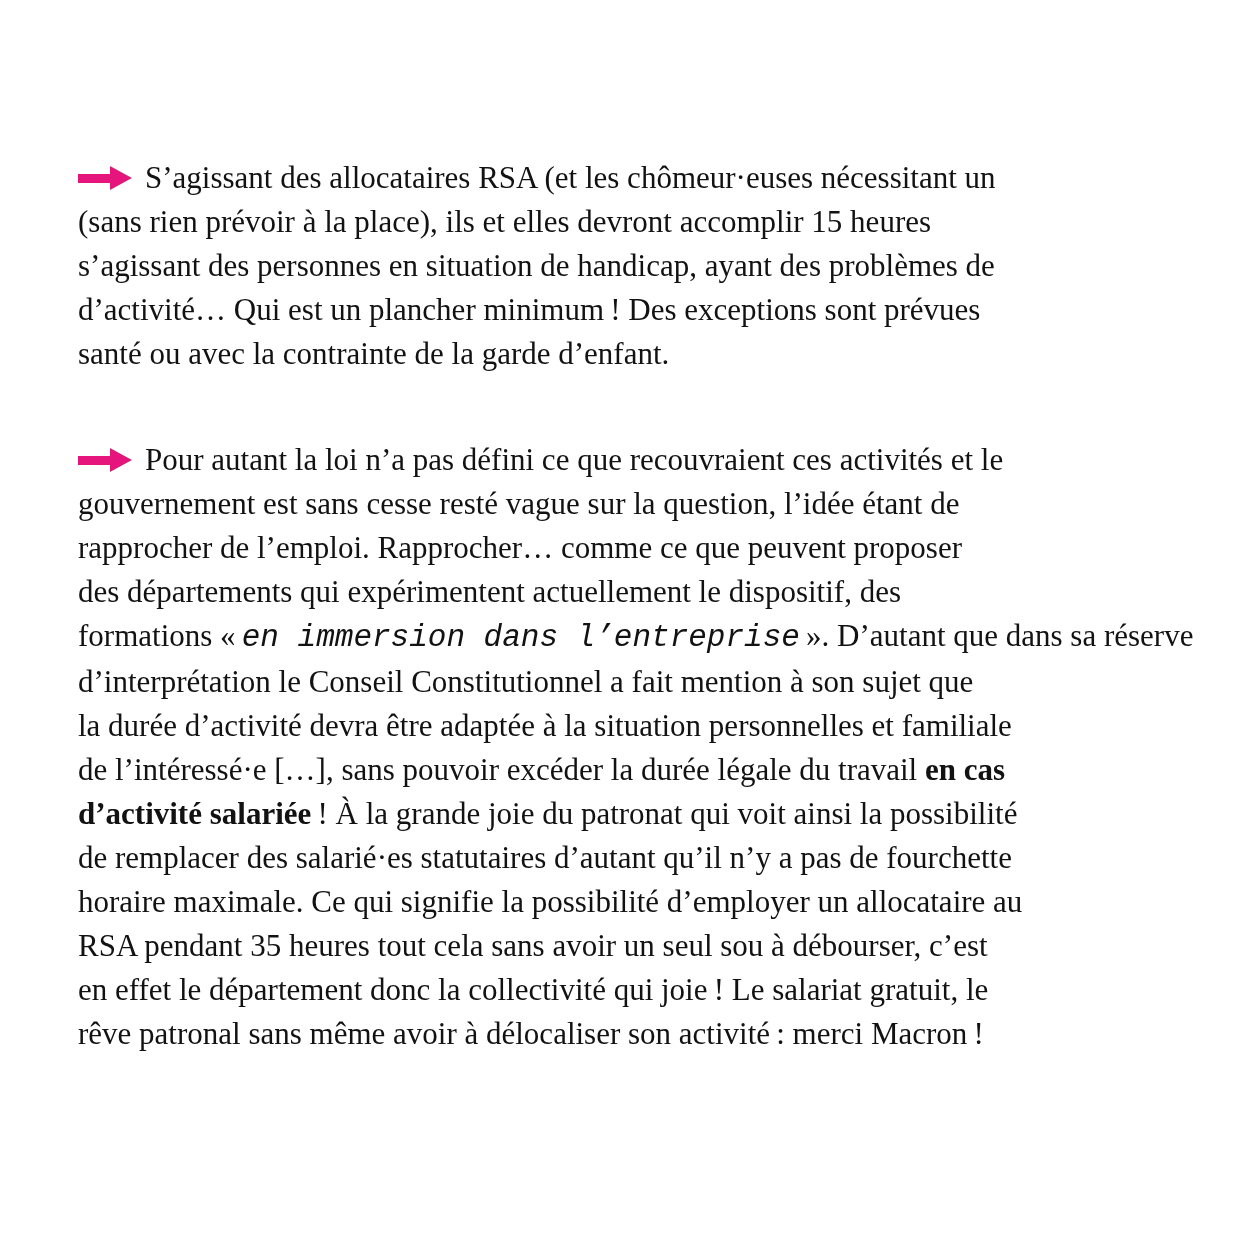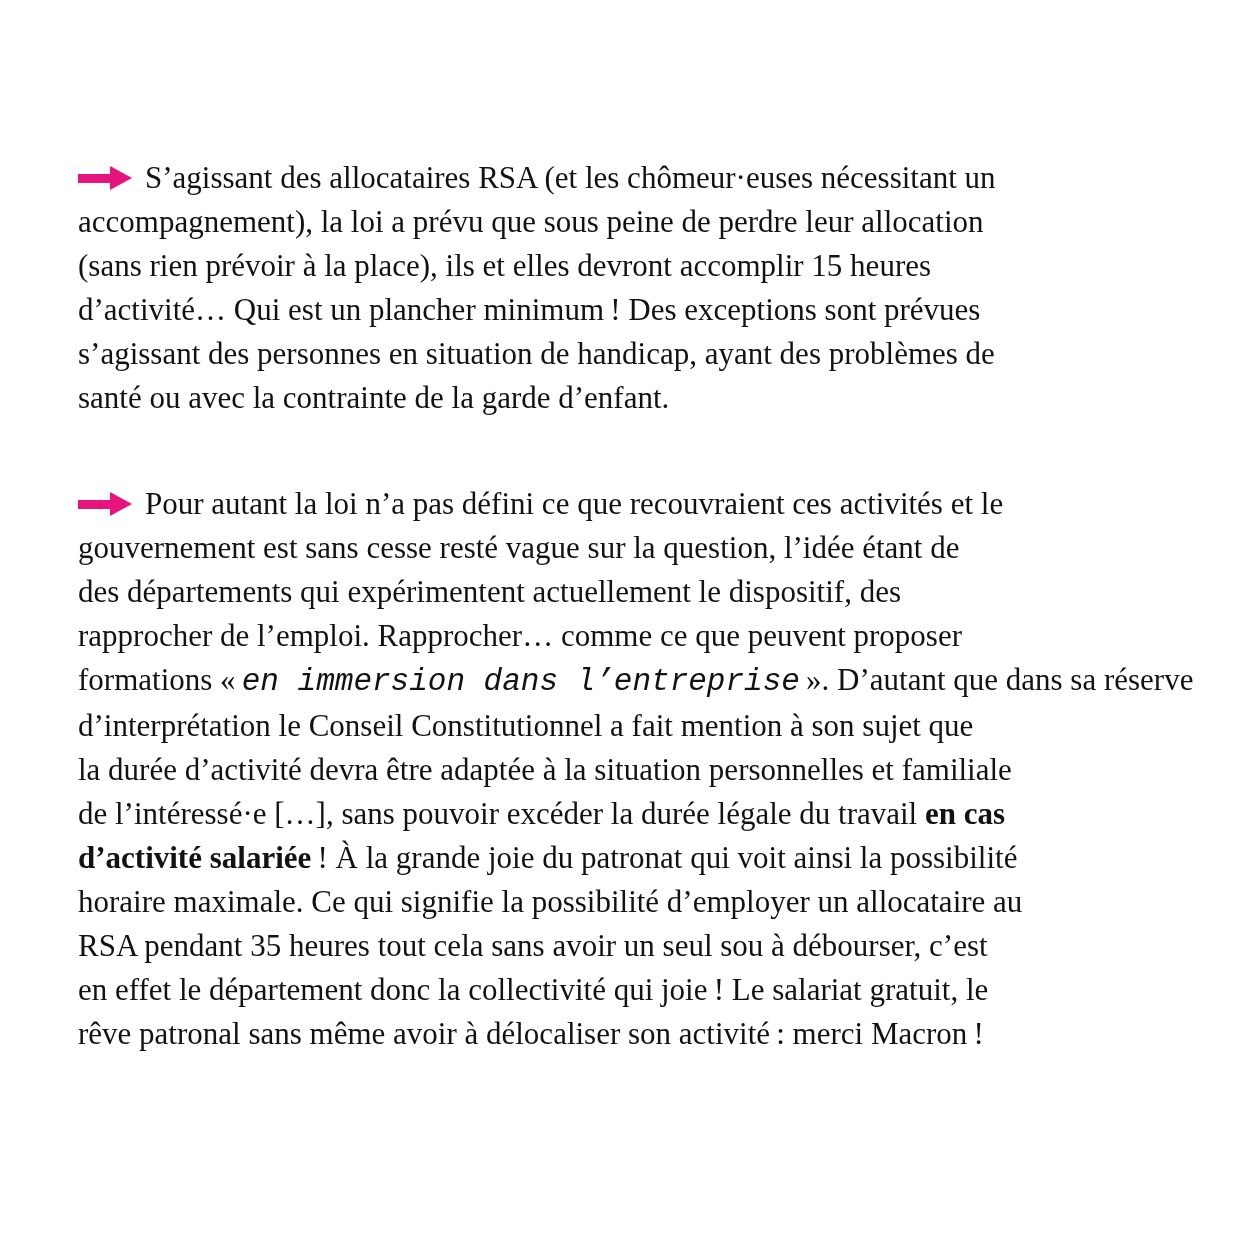--- a/index.html
+++ b/index.html
@@ -62,34 +62,34 @@
     border-top: 12.5px solid transparent;
     border-bottom: 12.5px solid transparent;
   }
 </style>
 </head>
 <body>
 
 <main class="page">
   <div class="paragraph">
       <div class="line"><span class="arrow"></span><span>S’agissant des allocataires RSA (et les chômeur·euses nécessitant un</span></div>
-      <div class="line"><span>accompagnement), la loi a prévu que sous peine de perdre leur allocation</span></div>
       <div class="line"><span>(sans rien prévoir à la place), ils et elles devront accomplir 15 heures</span></div>
+      <div class="line"><span>s’agissant des personnes en situation de handicap, ayant des problèmes de</span></div>
       <div class="line"><span>d’activité… Qui est un plancher minimum ! Des exceptions sont prévues</span></div>
-      <div class="line"><span>s’agissant des personnes en situation de handicap, ayant des problèmes de</span></div>
       <div class="line"><span>santé ou avec la contrainte de la garde d’enfant.</span></div>
     </div>
   <div class="paragraph">
       <div class="line"><span class="arrow"></span><span>Pour autant la loi n’a pas défini ce que recouvraient ces activités et le</span></div>
       <div class="line"><span>gouvernement est sans cesse resté vague sur la question, l’idée étant de</span></div>
+      <div class="line"><span>rapprocher de l’emploi. Rapprocher… comme ce que peuvent proposer</span></div>
       <div class="line"><span>des départements qui expérimentent actuellement le dispositif, des</span></div>
-      <div class="line"><span>rapprocher de l’emploi. Rapprocher… comme ce que peuvent proposer</span></div>
       <div class="line"><span>formations « </span><span class="italic">en immersion dans l’entreprise</span><span> ». D’autant que dans sa réserve</span></div>
       <div class="line"><span>d’interprétation le Conseil Constitutionnel a fait mention à son sujet que</span></div>
       <div class="line"><span>la durée d’activité devra être adaptée à la situation personnelles et familiale</span></div>
       <div class="line"><span>de l’intéressé·e […], sans pouvoir excéder la durée légale du travail </span><span class="bold">en cas</span></div>
       <div class="line"><span class="bold">d’activité salariée</span><span> ! À la grande joie du patronat qui voit ainsi la possibilité</span></div>
+      <div class="line"><span>de remplacer des salarié·es statutaires d’autant qu’il n’y a pas de fourchette</span></div>
       <div class="line"><span>horaire maximale. Ce qui signifie la possibilité d’employer un allocataire au</span></div>
       <div class="line"><span>RSA pendant 35 heures tout cela sans avoir un seul sou à débourser, c’est</span></div>
       <div class="line"><span>en effet le département donc la collectivité qui joie ! Le salariat gratuit, le</span></div>
       <div class="line"><span>rêve patronal sans même avoir à délocaliser son activité : merci Macron !</span></div>
     </div>
 </main>
 
 </body></html>

